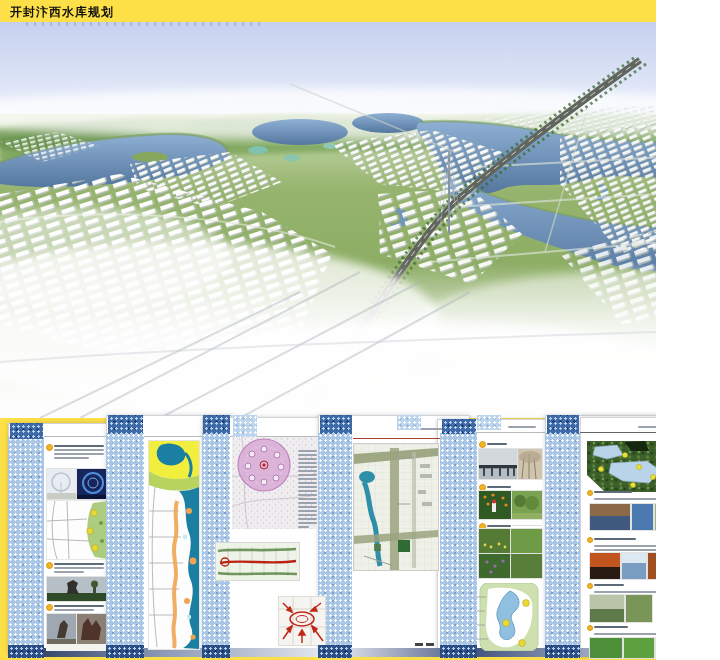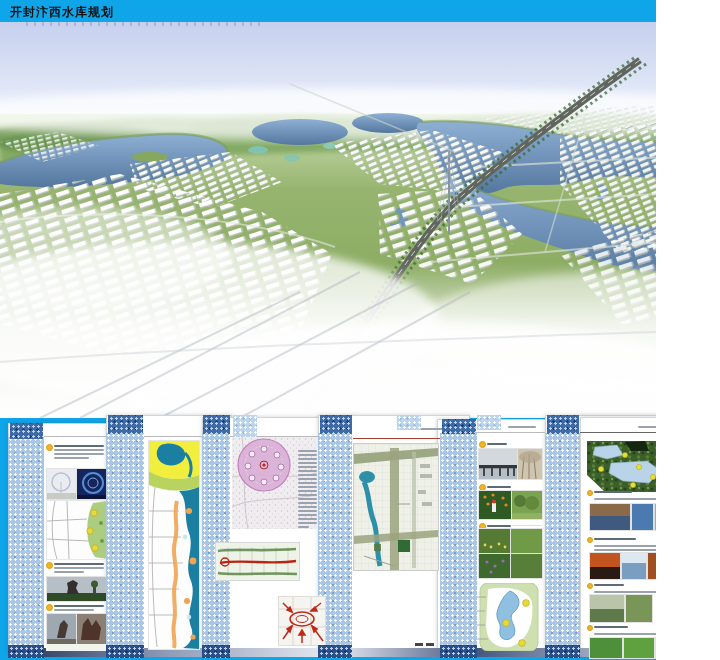--- a/index.html
+++ b/index.html
@@ -1,16 +1,16 @@
 <!DOCTYPE html>
 <html><head>
 <meta charset="utf-8">
 <style>
   html,body{margin:0;padding:0;background:#fff;}
-  #stage{position:relative;width:656px;height:660px;background:#0ea5e9;overflow:hidden;
+  #stage{position:relative;width:656px;height:660px;background:#fde047;overflow:hidden;
          font-family:Liberation Serif, serif;}
   .abs{position:absolute;}
   
   #pageTitle{position:absolute;left:10px;top:4px;font-size:12px;font-weight:bold;
              color:#111;letter-spacing:1px;white-space:nowrap;}
   
   .board{position:absolute;background:#fff;border:1px solid #d4d4d4;
          box-shadow:0 0 4px rgba(60,70,90,.25);}
   .strip{position:absolute;background-color:#aac6e6;
          background-image:radial-gradient(rgba(255,255,255,.95) 1px,transparent 1.3px),

